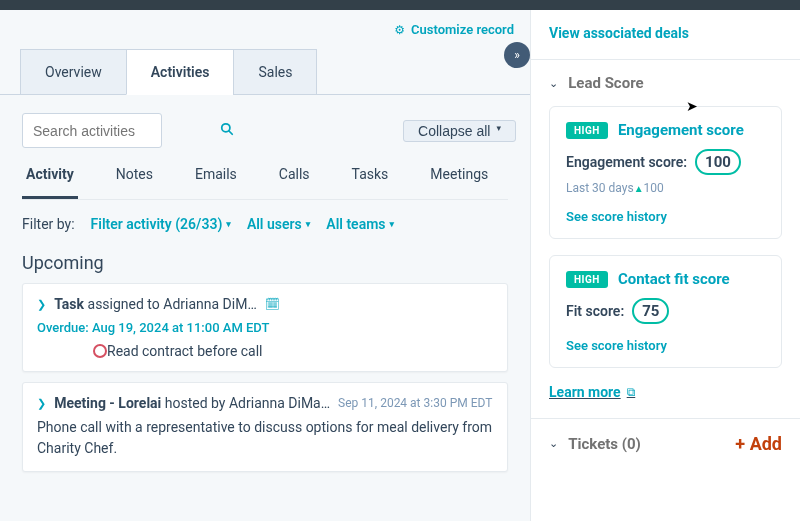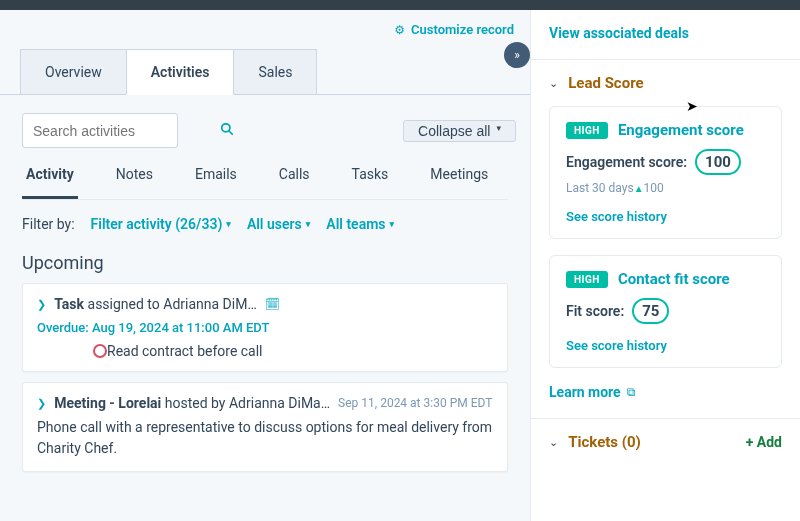--- a/index.html
+++ b/index.html
@@ -48,21 +48,21 @@
   }
   .tab.active { background: #fff; font-weight: 600; border-bottom: 1px solid #fff; }
   .below-tabs { border-top: 1px solid #cbd6e2; margin-top:-1px; }
   .tool-row {
     display: flex; justify-content: space-between; align-items: center;
     padding: 18px 14px 0 22px;
   }
   .search-wrap {
     display: flex; align-items: center;
     border: 1px solid #cbd6e2; border-radius: 3px; background: #fff;
-    padding: 8px 10px; width: 156px;
+    padding: 8px 10px; width: 140px;
   }
   .search-wrap input {
     border: none; outline: none; font-size: 14px; color: #99acc2; flex:1;
     background: transparent;
   }
   .search-wrap .mag { color: #00a4bd; margin-left: 6px; font-size: 14px; }
   .collapse-btn {
     border: 1px solid #cbd6e2; background: #eaf0f6;
     padding: 2px 14px; border-radius: 3px; font-size: 14px;
     color: #33475b; font-weight: 500; cursor: pointer;
@@ -113,49 +113,49 @@
     background: #425b76; color: #fff;
     display: flex; align-items: center; justify-content: center;
     font-size: 12px; cursor: pointer; z-index: 5;
   }
   
   .rp-link { color: #00a4bd; font-weight: 700; cursor: pointer; }
   .rp-top { padding: 14px 18px 18px 18px; border-top: 1px solid #fff;}
   .rp-divider { border-top: 1px solid #e5eaee; }
   .rp-section-head { display: flex; align-items: center; gap: 10px; padding: 14px 18px; }
   .rp-caret { color: #33475b; font-size: 11px; cursor:pointer;}
-  .rp-title { font-weight: 700; color: #a16207; font-size: 15px; }
+  .rp-title { font-weight: 700; color: #737373; font-size: 15px; }
   .score-card {
     border: 1px solid #e5eaee; border-radius: 6px;
     margin: 0 18px 16px 18px; padding: 14px 16px;
   }
   .badge-high {
     background: #00bda5; color: #fff; font-size: 10px; font-weight: 700;
     padding: 3px 8px; border-radius: 3px; letter-spacing: 0.5px;
     display: inline-block;
   }
   .score-row { display: flex; align-items: center; gap: 10px; }
   .score-name { color: #00a4bd; font-weight: 700; font-size: 15px; }
   .score-val-row { margin-top: 10px; display: flex; align-items: center; gap: 8px;}
   .score-val-label { font-weight: 600; color: #33475b; }
   .score-pill {
     border: 2px solid #00bda5; border-radius: 999px;
     padding: 2px 8px; font-weight: 700; font-size: 15px;
   }
   .trend { color: #7c98b6; font-size: 12px; margin-top: 6px; display:flex; align-items:center; }
   .tri-up { color: #00bda5; font-size: 10px; }
   .history { color: #00a4bd; font-weight: 600; font-size: 13px; margin-top: 14px; cursor: pointer; }
-  .learn-more { margin: 6px 18px 18px 18px; display:flex; align-items:center; gap:6px;}
+  .learn-more { margin: 6px 18px 18px 18px; display:flex; align-items:center; gap:6px;text-decoration:underline;}
   .ext { color: #00a4bd; font-size: 12px; }
   .tickets-row {
     display: flex; align-items: center; justify-content: space-between;
     padding: 14px 18px;
   }
   .tickets-left { display: flex; align-items: center; gap: 10px; }
-  .add-link { color: #15803d; font-weight: 700; cursor: pointer; font-size: 14px; }
+  .add-link { color: #c2410c; font-weight: 700; cursor: pointer; font-size: 18px; }
   .cursor {
     position: absolute; top: 98px; left: 686px;
     font-size: 14px; color: #000; z-index: 10; pointer-events:none;
   }
   .truncate { white-space: nowrap; overflow: hidden; text-overflow: ellipsis; max-width: 190px; display:inline-block; vertical-align:bottom;}
 </style>
 </head>
 <body>
 
 <div class="top-bar"></div>

